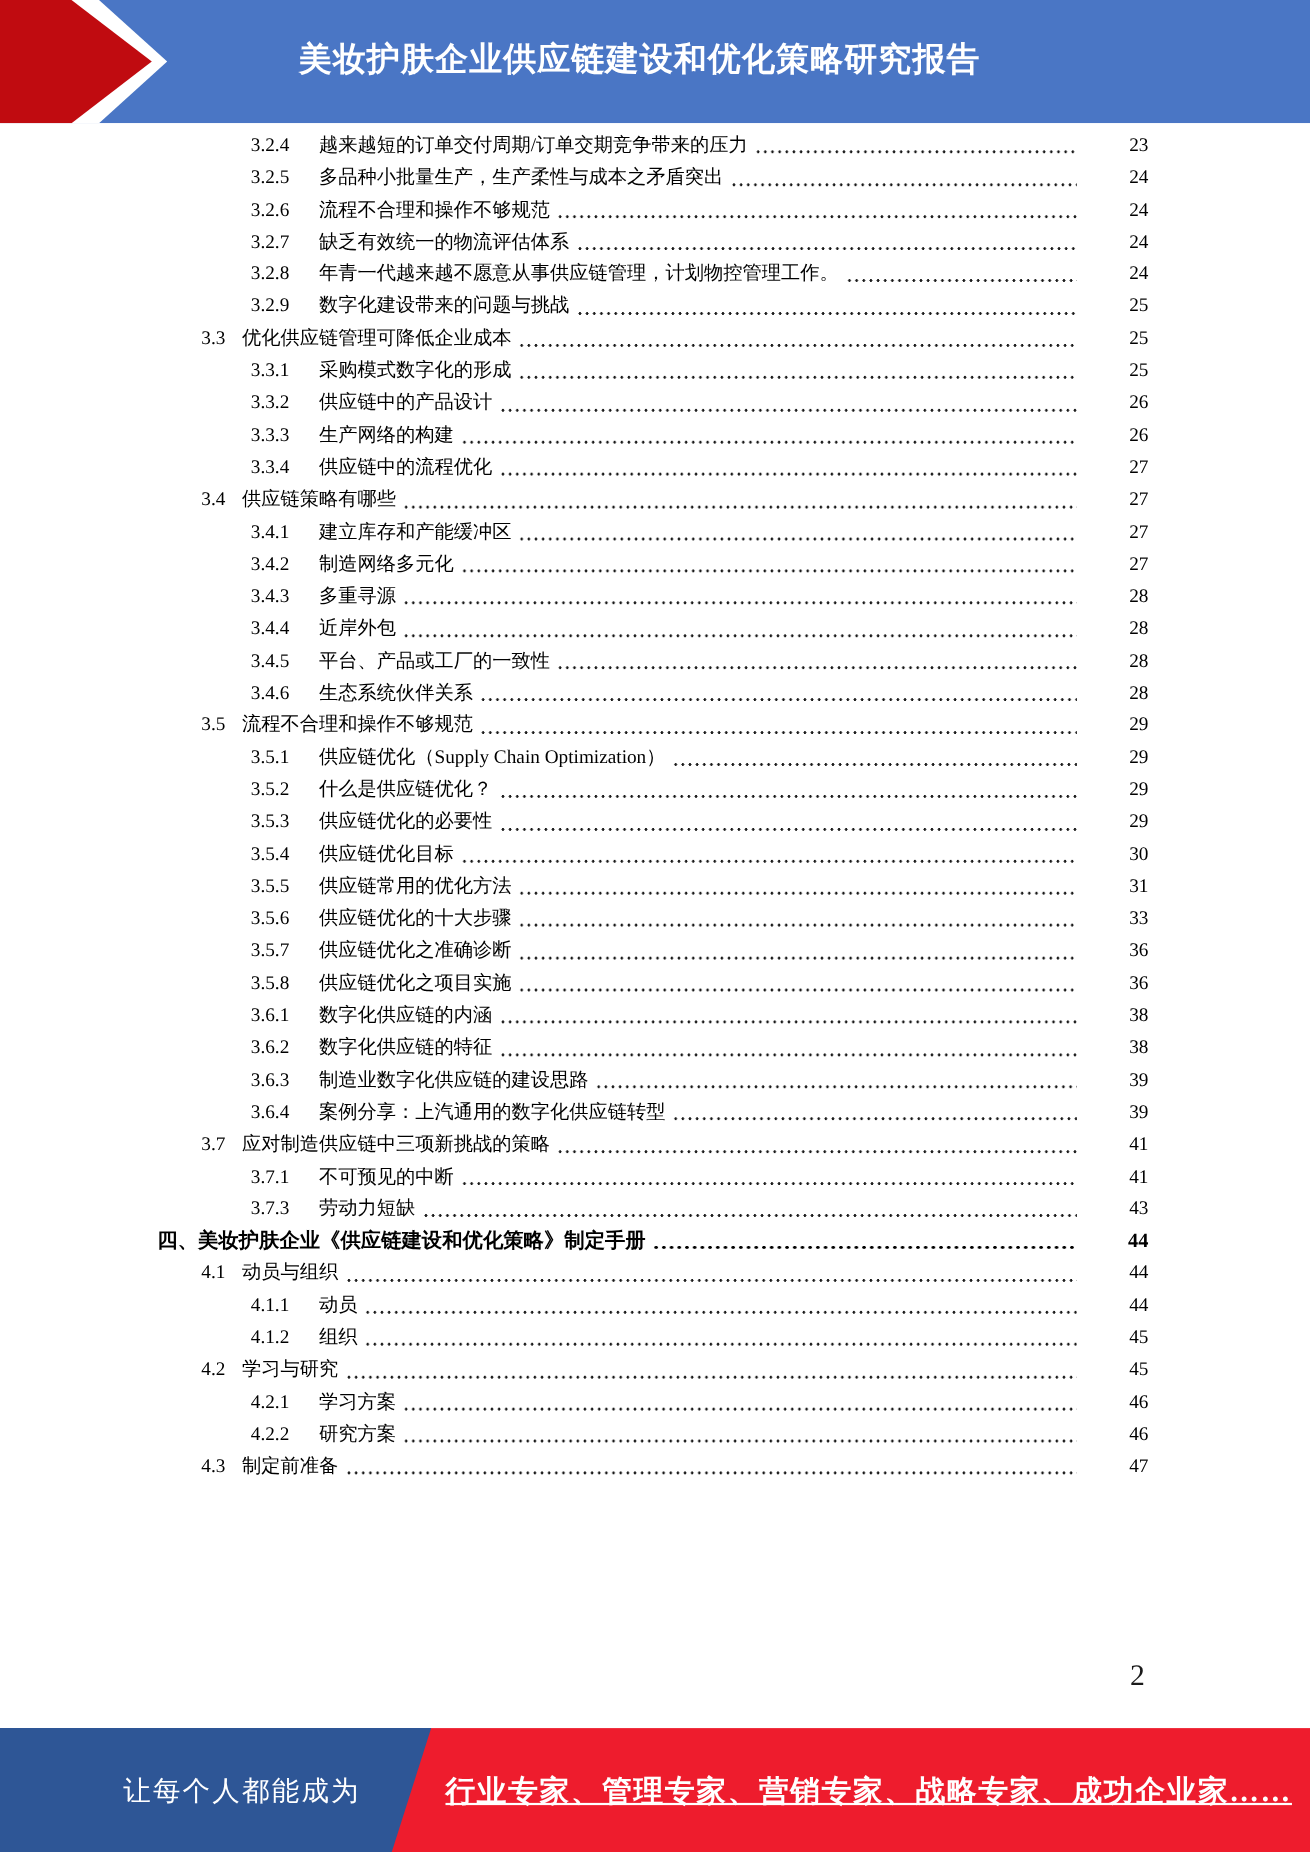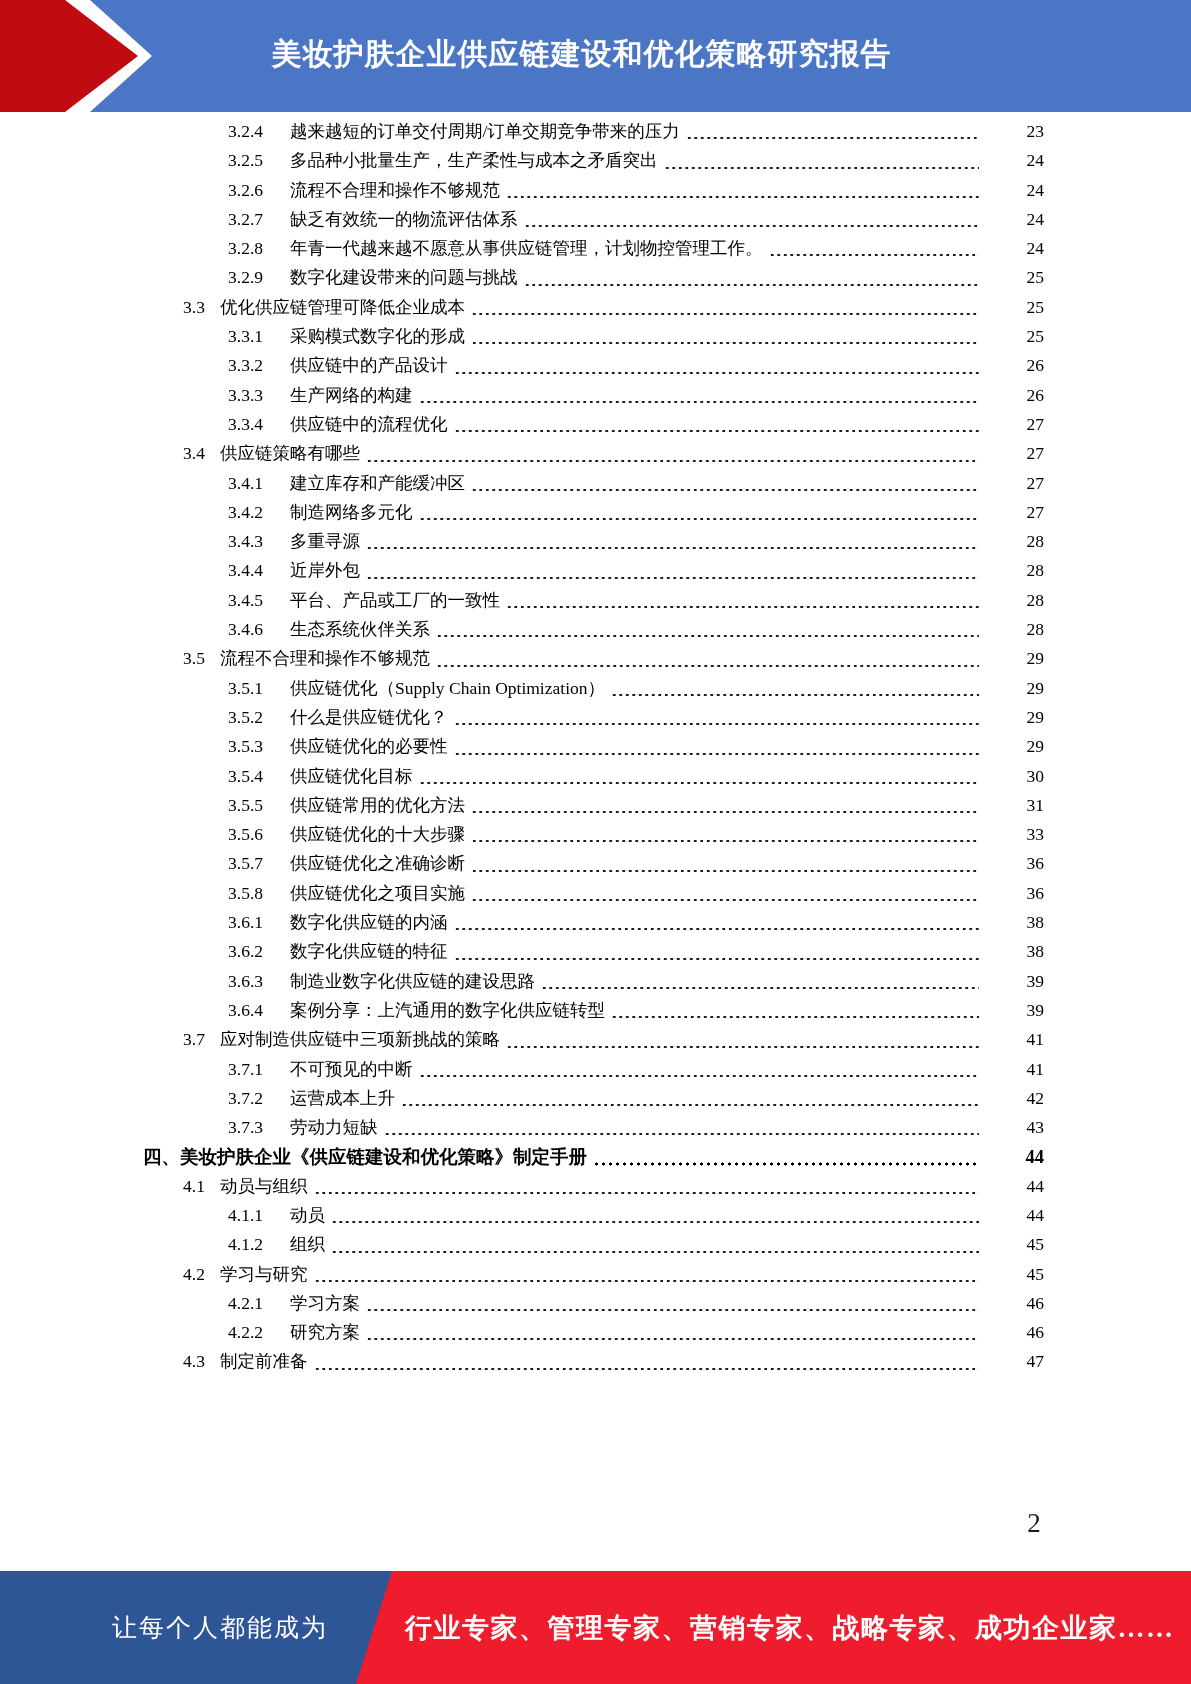--- a/index.html
+++ b/index.html
@@ -46,21 +46,21 @@
   .footer{position:absolute;left:0;top:1571px;width:1191px;height:113px;border-radius:22px;}
   .footer svg{display:block;}
   .footer-left{
     position:absolute;top:0;left:55px;width:330px;height:113px;
     display:flex;align-items:center;justify-content:center;
     color:#fff;font-size:25px;letter-spacing:2px;
   }
   .footer-right{
     position:absolute;top:0;left:405px;height:113px;
     display:flex;align-items:center;
-    color:#fff;font-size:27px;font-weight:bold;letter-spacing:1.5px;
+    color:#fff;font-size:27px;font-weight:bold;letter-spacing:1.5px;text-decoration:underline;
   }
 </style>
 </head>
 <body>
 
 <div class="header">
   <svg width="1191" height="112">
     <rect x="0" y="0" width="1191" height="112" fill="#4a76c5"></rect>
     <polygon points="0,0 90,0 152,56 90,112 0,112" fill="#ffffff"></polygon>
     <polygon points="0,0 65,0 138,56 65,112 0,112" fill="#c00b10"></polygon>
@@ -295,26 +295,20 @@
       <span class="page">41</span>
     </div>
 
     <div class="toc-row lvl-3">
       <span class="num">3.7.1</span>
       <span class="label">不可预见的中断</span>
       <span class="dots"></span>
       <span class="page">41</span>
     </div>
 
-    <div class="toc-row lvl-3">
-      <span class="num">3.7.2</span>
-      <span class="label">运营成本上升</span>
-      <span class="dots"></span>
-      <span class="page">42</span>
-    </div>
 
     <div class="toc-row lvl-3">
       <span class="num">3.7.3</span>
       <span class="label">劳动力短缺</span>
       <span class="dots"></span>
       <span class="page">43</span>
     </div>
 
     <div class="toc-row lvl-1 bold">
       <span class="num">四、</span>

